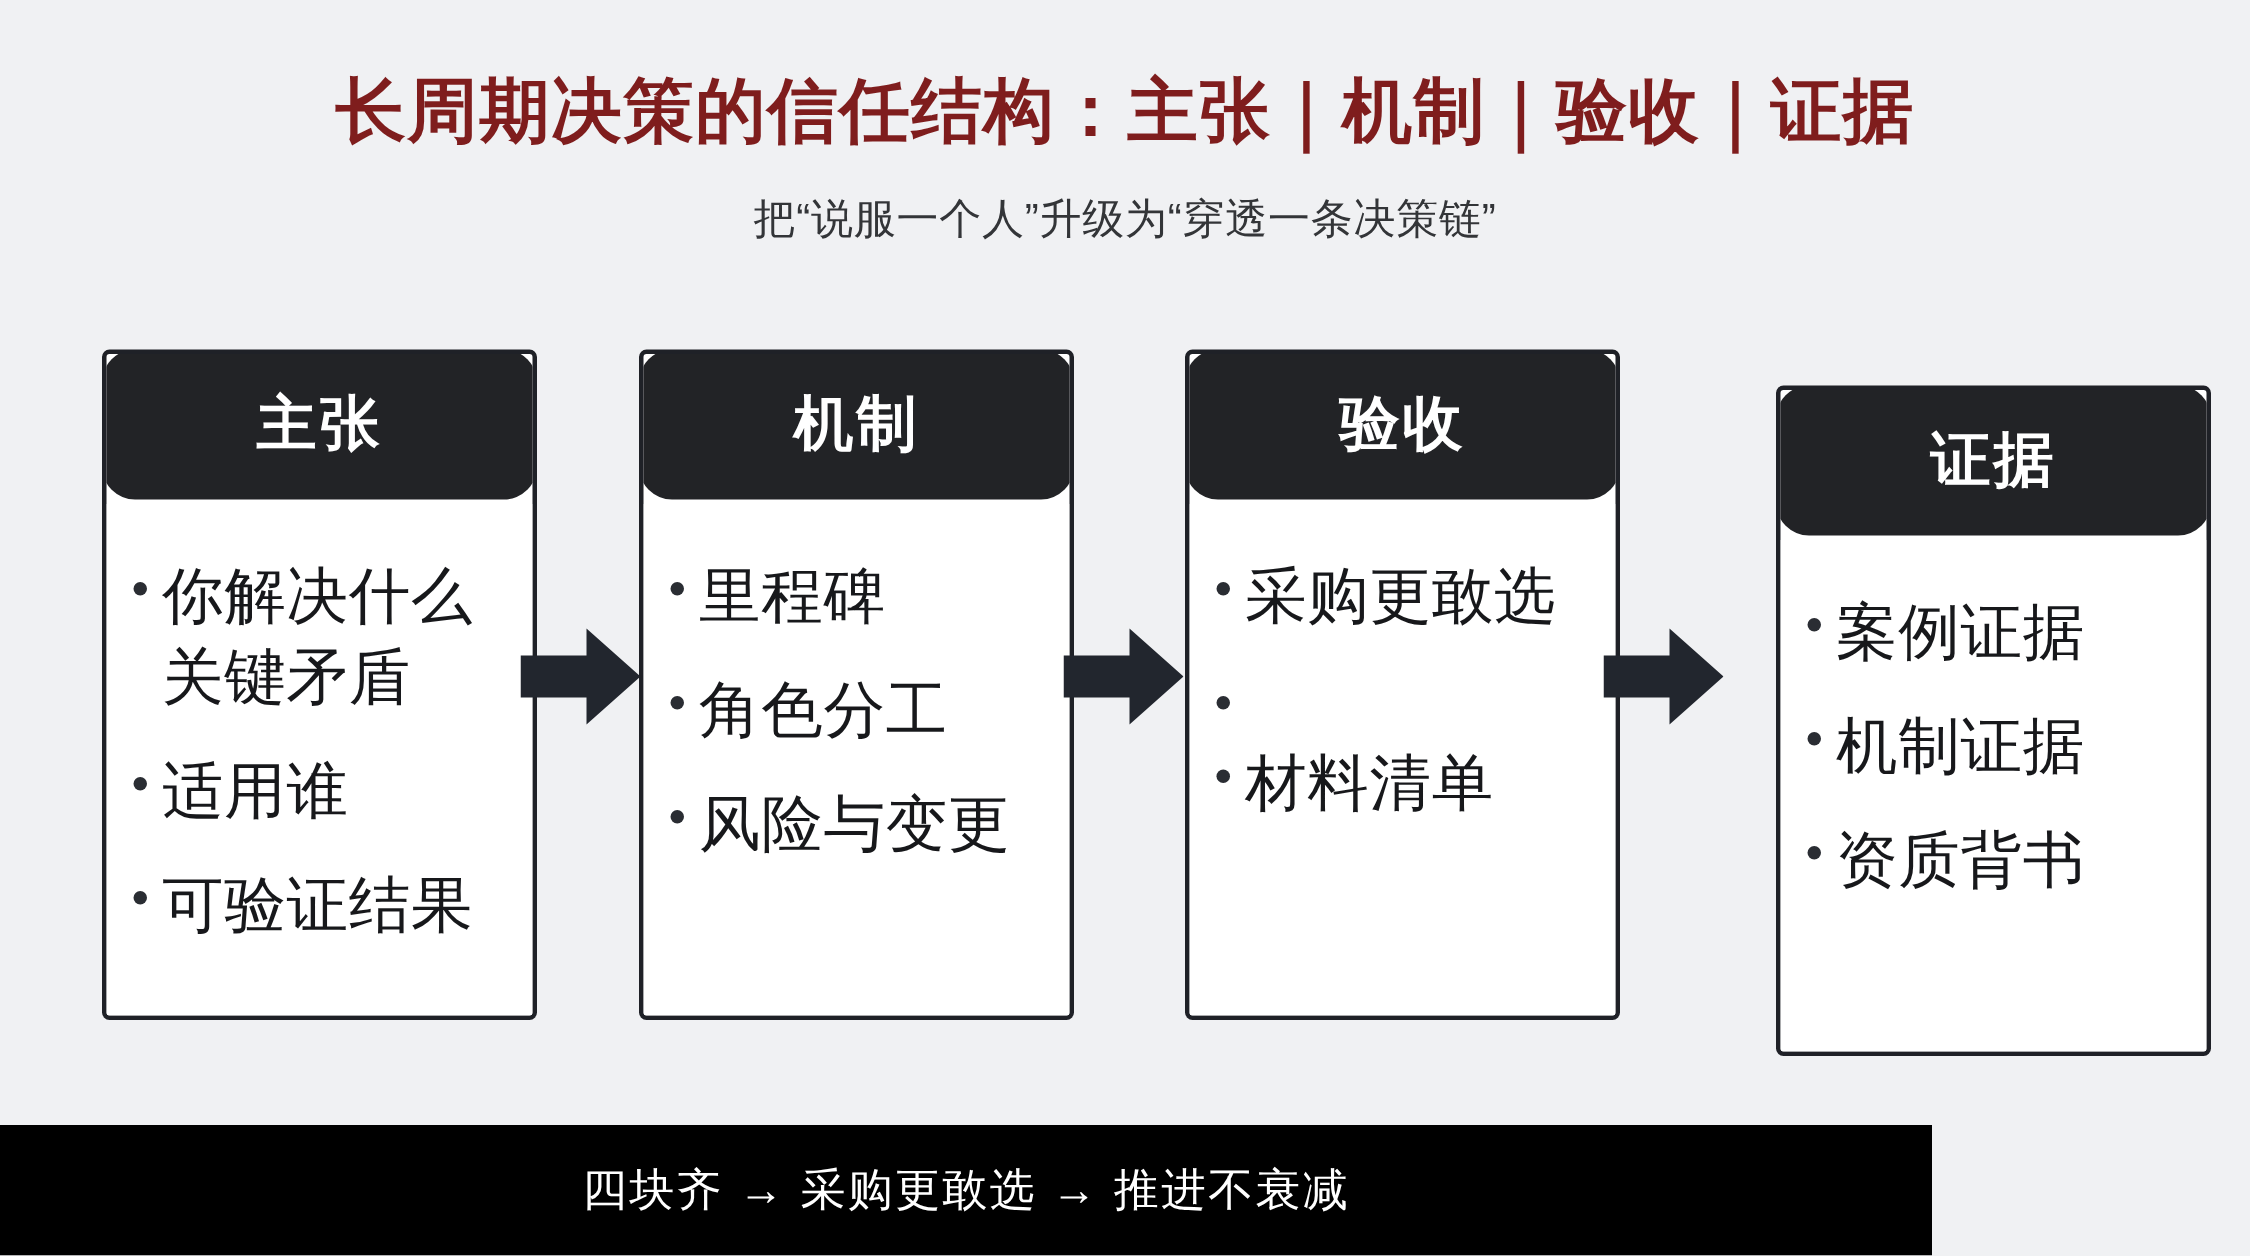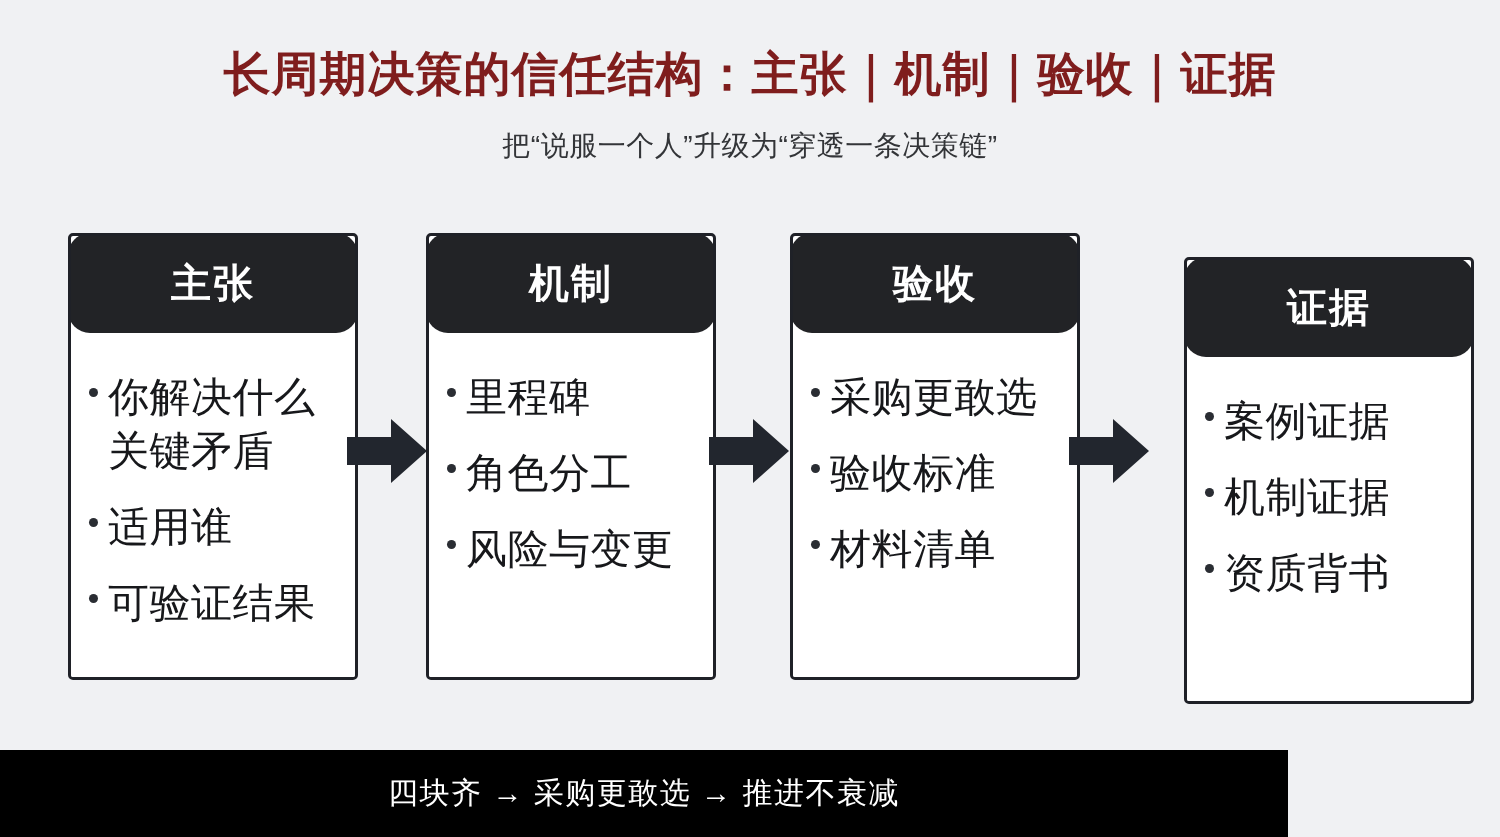--- a/index.html
+++ b/index.html
@@ -149,21 +149,20 @@
     <div class="card-head">
       <span class="card-head-title">验收</span>
     </div>
     <div class="card-body">
       <div class="bullet-row">
         <span class="bullet-dot"></span>
         <span class="bullet-text">采购更敢选</span>
       </div>
       <div class="bullet-row">
         <span class="bullet-dot"></span>
-        <span class="bullet-text">验收标准</span>
       </div>
       <div class="bullet-row">
         <span class="bullet-dot"></span>
         <span class="bullet-text">材料清单</span>
       </div>
     </div>
   </div>
 
   <div class="arrow a2">
     <svg width="80" height="72" viewBox="0 0 80 72">

